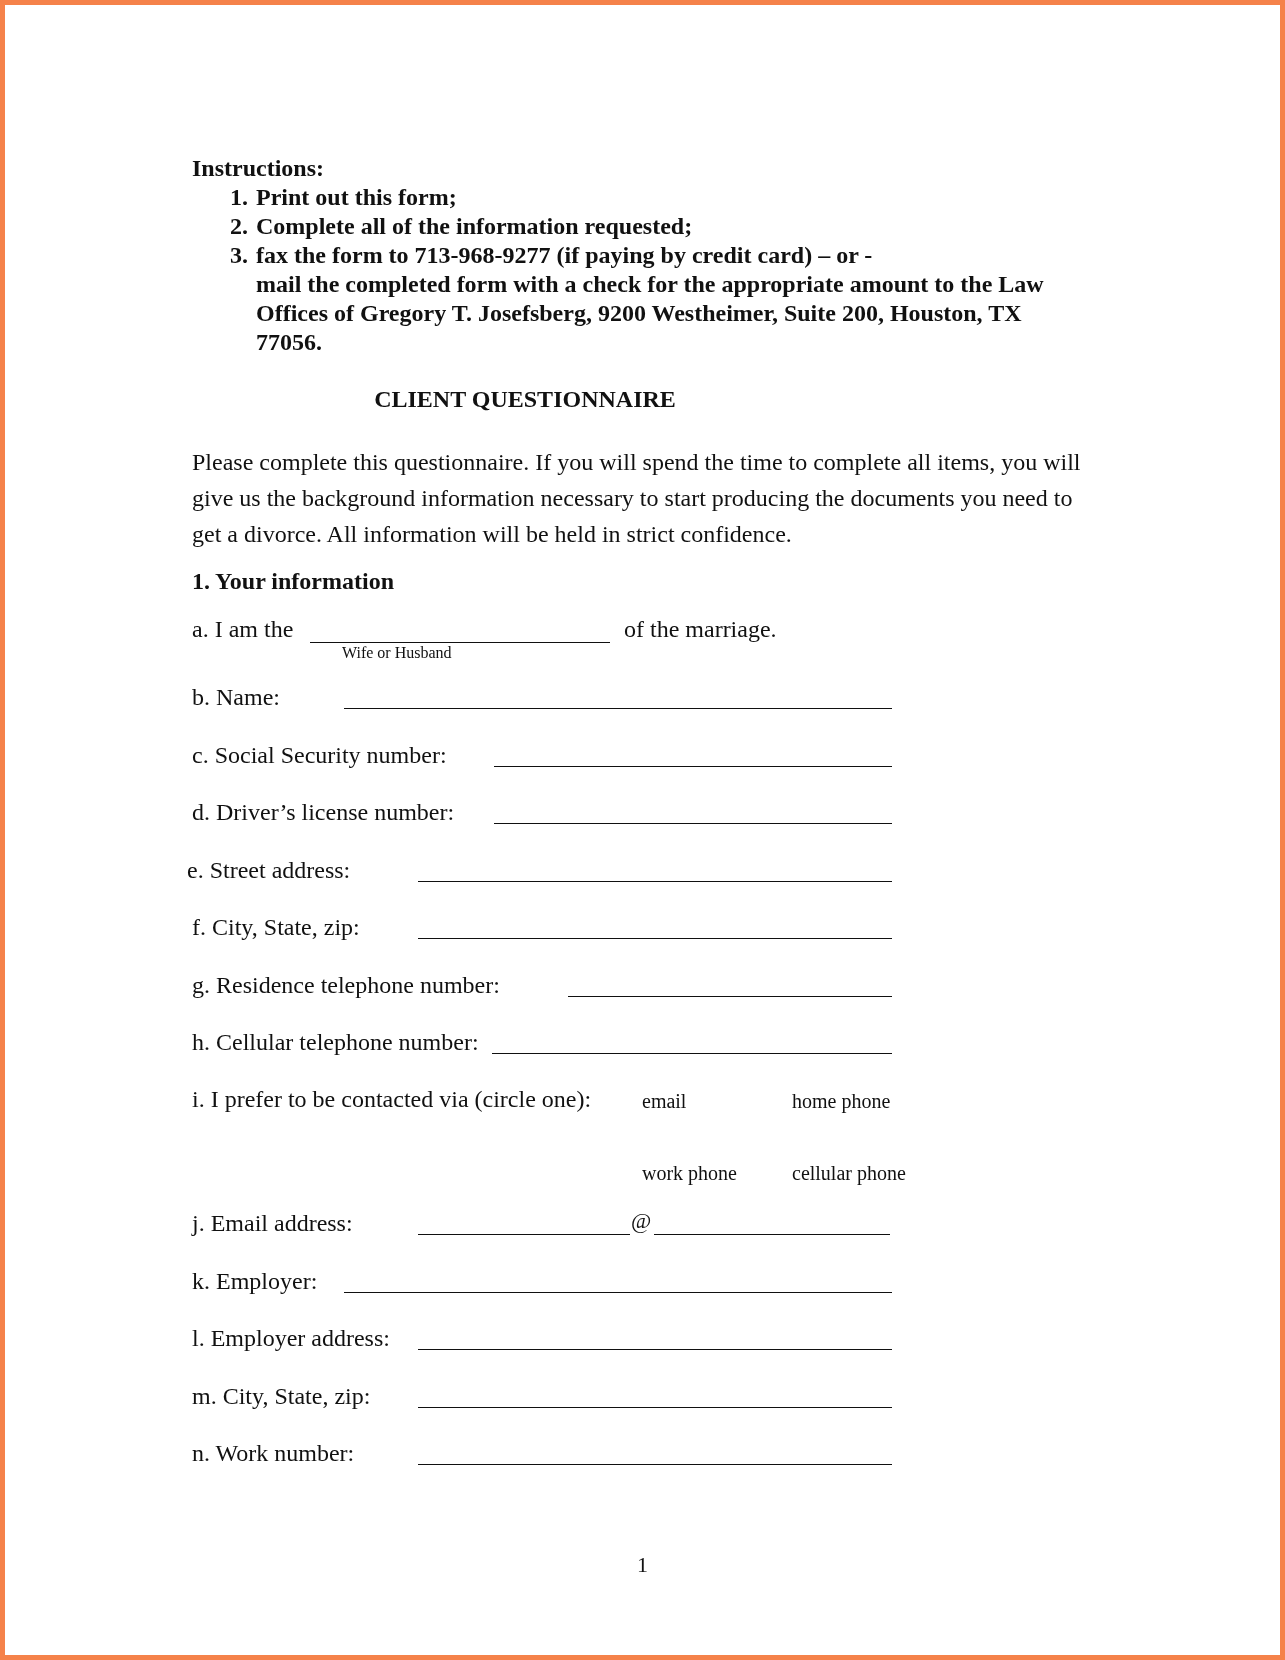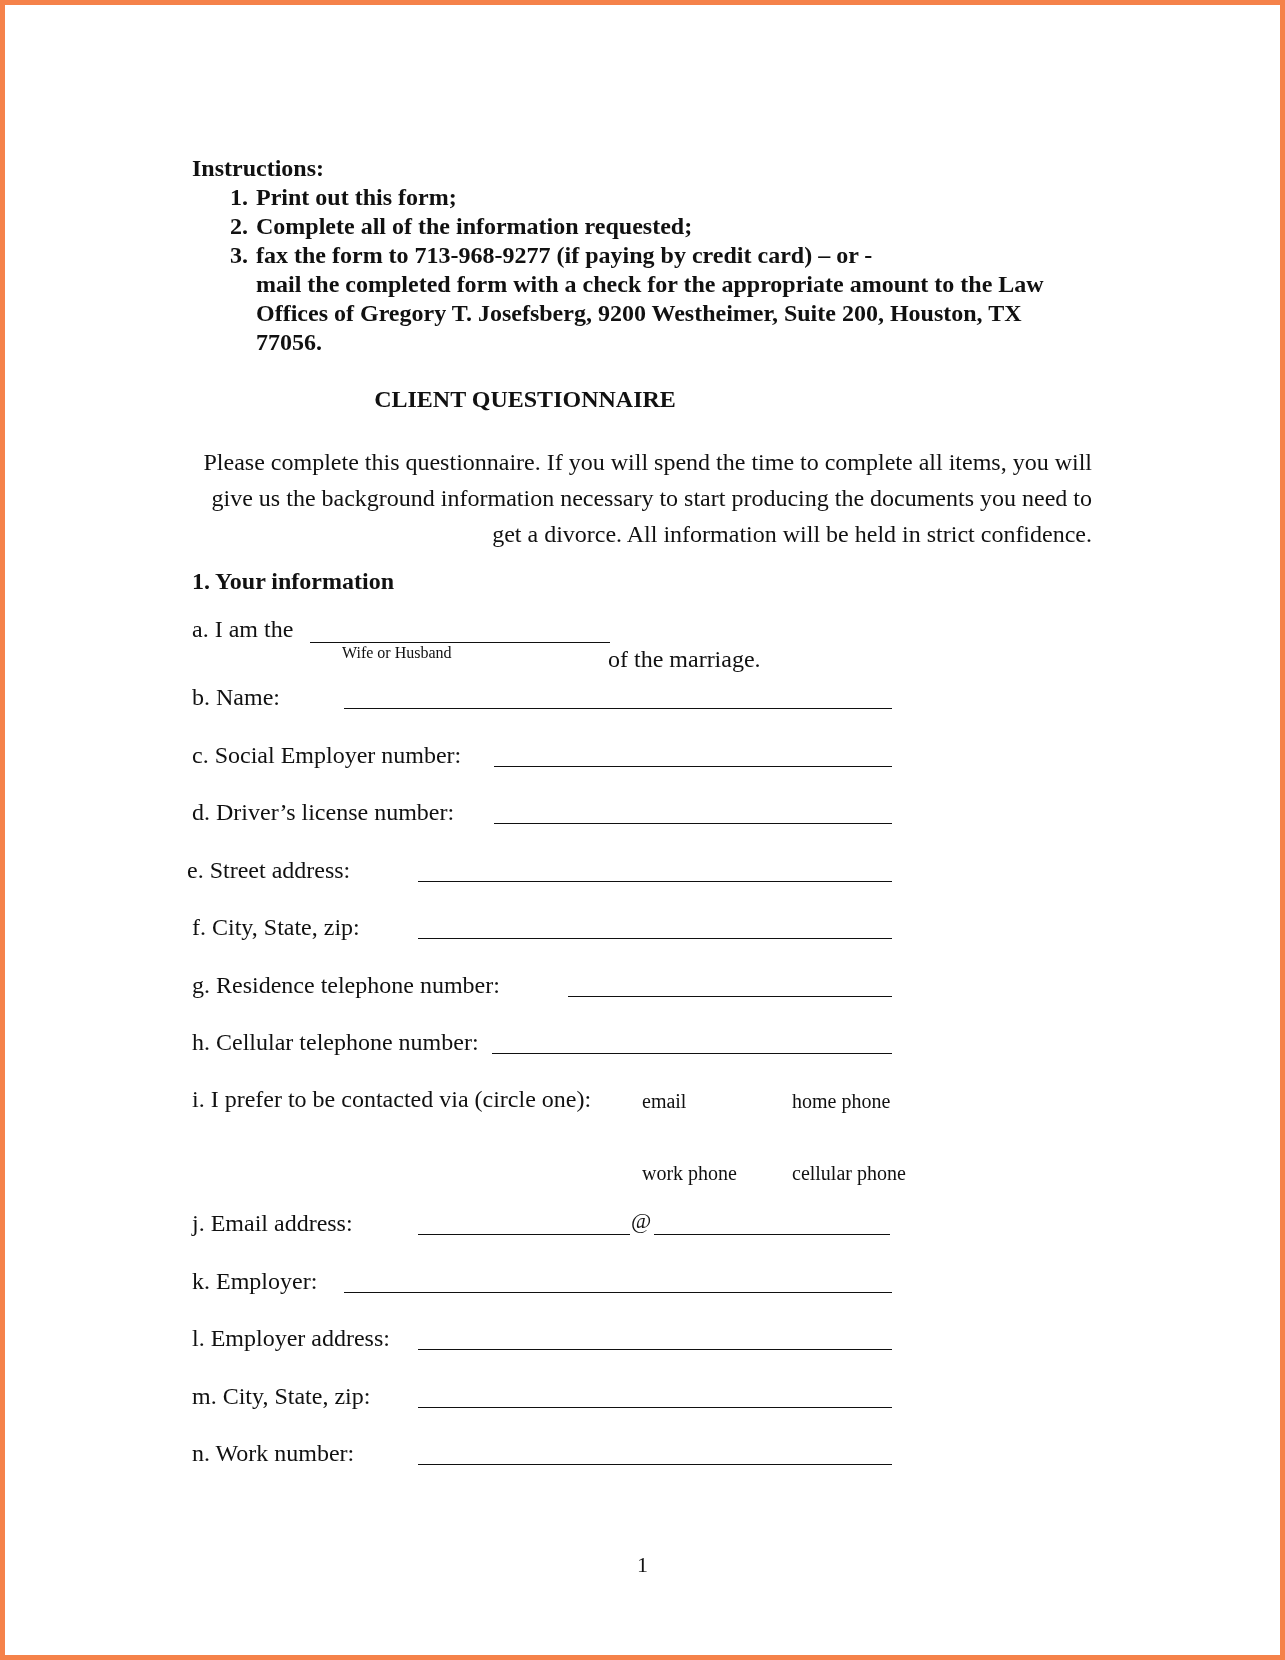--- a/index.html
+++ b/index.html
@@ -6,21 +6,21 @@
   body {
     width: 1285px; height: 1660px; position: relative; overflow: hidden;
     background: #ffffff;
     font-family: "Liberation Serif", "DejaVu Serif", serif;
     color: #111111;
   }
   .frame {
     position: absolute; left: 0; top: 0; width: 1285px; height: 1660px;
     box-sizing: border-box; border: 5px solid #f5824a; pointer-events: none;
   }
-  .abs { position: absolute; white-space: nowrap; text-align: right; }
+  .abs { position: absolute; white-space: nowrap; }
   .instr-head { left: 192px; top: 155px; font-size: 24px; font-weight: bold; }
   .instr-item { font-size: 24px; font-weight: bold; }
   .instr-num { position: absolute; left: 230px; }
   .instr-text { position: absolute; left: 256px; }
   .title { left: 0; width: 1050px; text-align: center; top: 386px; font-size: 24px; font-weight: bold; }
   .para { left: 192px; top: 444px; font-size: 24px; line-height: 36px; white-space: normal; width: 900px; }
   .section { left: 192px; top: 568px; font-size: 24px; font-weight: bold; }
   .field-label { font-size: 24px; }
   .line { position: absolute; border-bottom: 1.5px solid #111; height: 0; }
   .hint { font-size: 16px; }
@@ -57,27 +57,27 @@
 </div>
 
 <div class="abs title">CLIENT QUESTIONNAIRE</div>
 
 <div class="abs para">Please complete this questionnaire.  If you will spend the time to complete all items, you will give us the background information necessary to start producing the documents you need to get a divorce.  All information will be held in strict confidence.</div>
 
 <div class="abs section">1.  Your information</div>
 
 <div class="abs field-label" style="left:192px;top:616px;">a.  I am the</div>
 <div class="line" style="left:310px;top:642px;width:300px;"></div>
-<div class="abs field-label" style="left:608px;top:616px;margin-top:30px;">of the marriage.</div>
+<div class="abs field-label" style="left:624px;top:616px;">of the marriage.</div>
 <div class="abs hint" style="left:342px;top:644px;">Wife or Husband</div>
 
 <div class="abs field-label" style="left:192px;top:684px;">b. Name:</div>
 <div class="line" style="left:344px;top:708px;width:548px;"></div>
 
-<div class="abs field-label" style="left:192px;top:742px;">c. Social Employer number:</div>
+<div class="abs field-label" style="left:192px;top:742px;">c. Social Security number:</div>
 <div class="line" style="left:494px;top:766px;width:398px;"></div>
 
 <div class="abs field-label" style="left:192px;top:799px;">d. Driver’s license number:</div>
 <div class="line" style="left:494px;top:823px;width:398px;"></div>
 
 <div class="abs field-label" style="left:187px;top:857px;">e. Street address:</div>
 <div class="line" style="left:418px;top:881px;width:474px;"></div>
 
 <div class="abs field-label" style="left:192px;top:914px;">f. City, State, zip:</div>
 <div class="line" style="left:418px;top:938px;width:474px;"></div>

